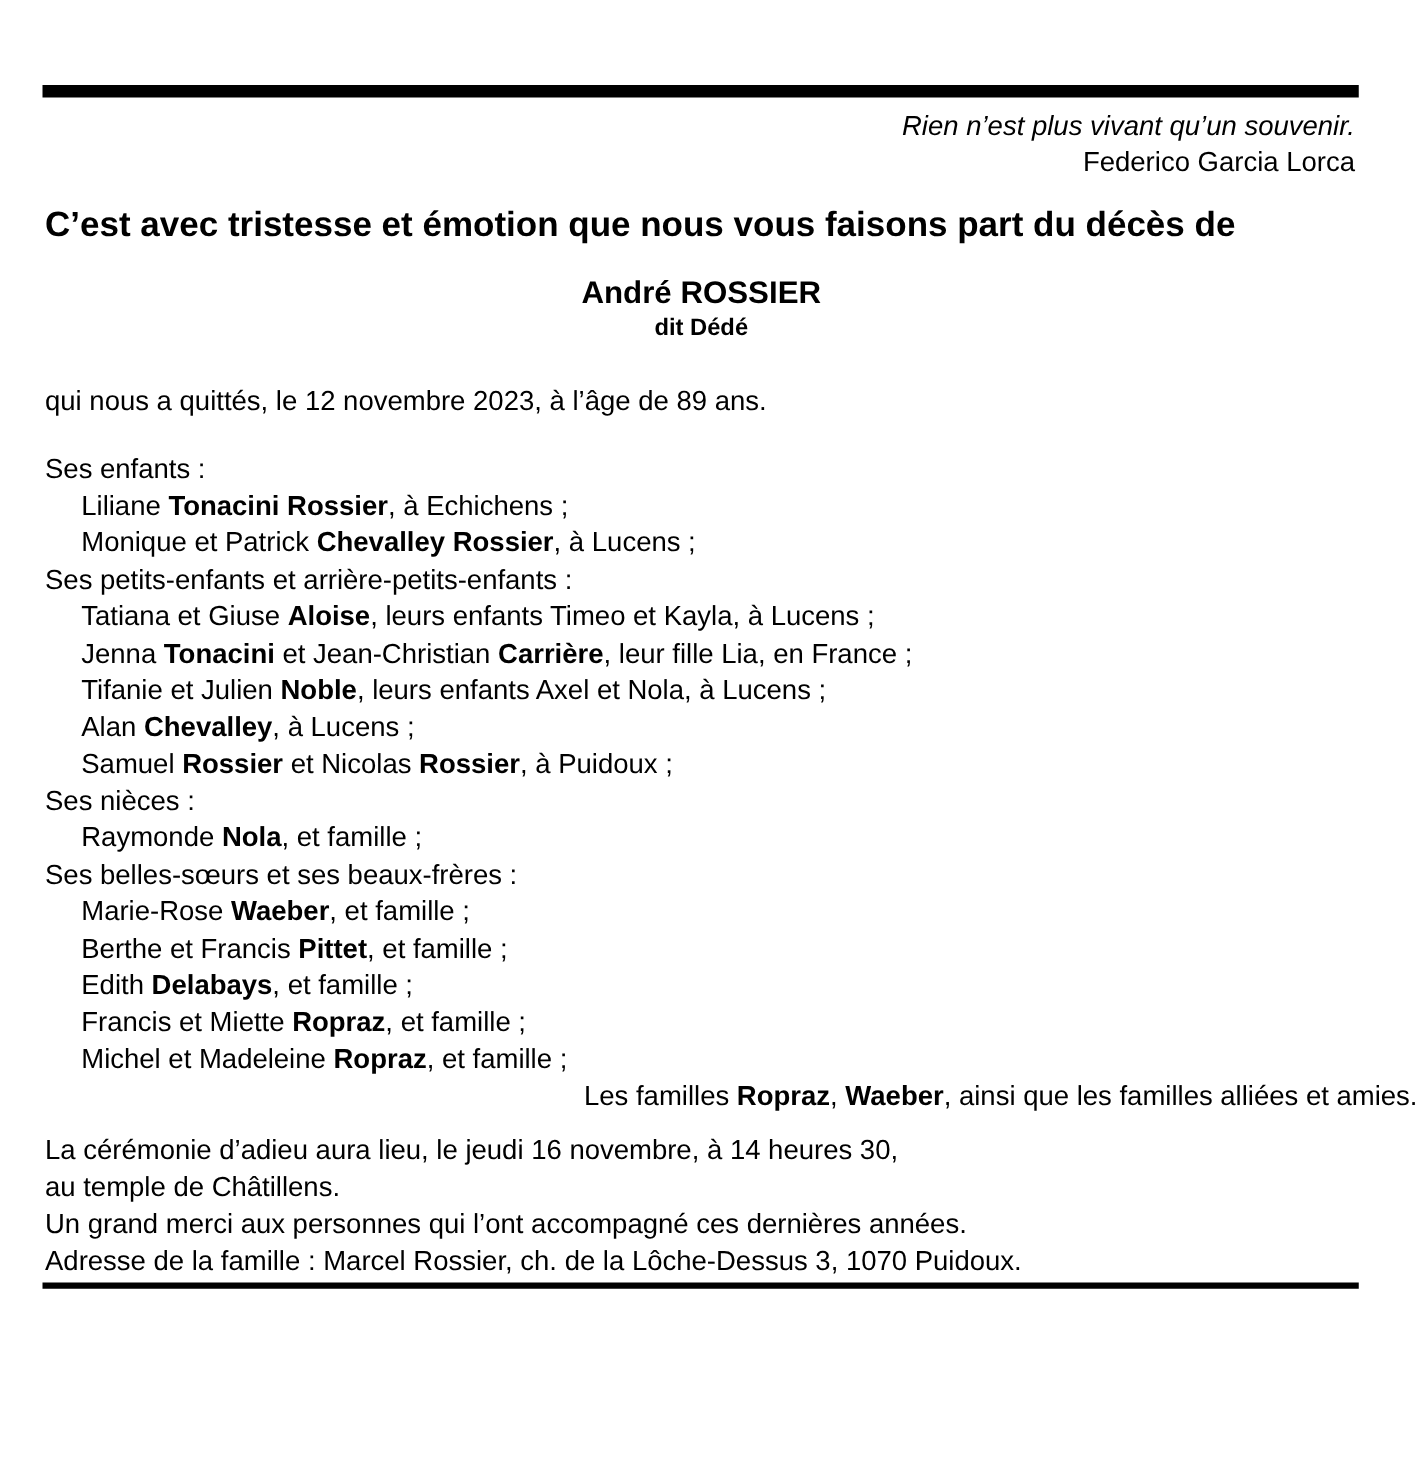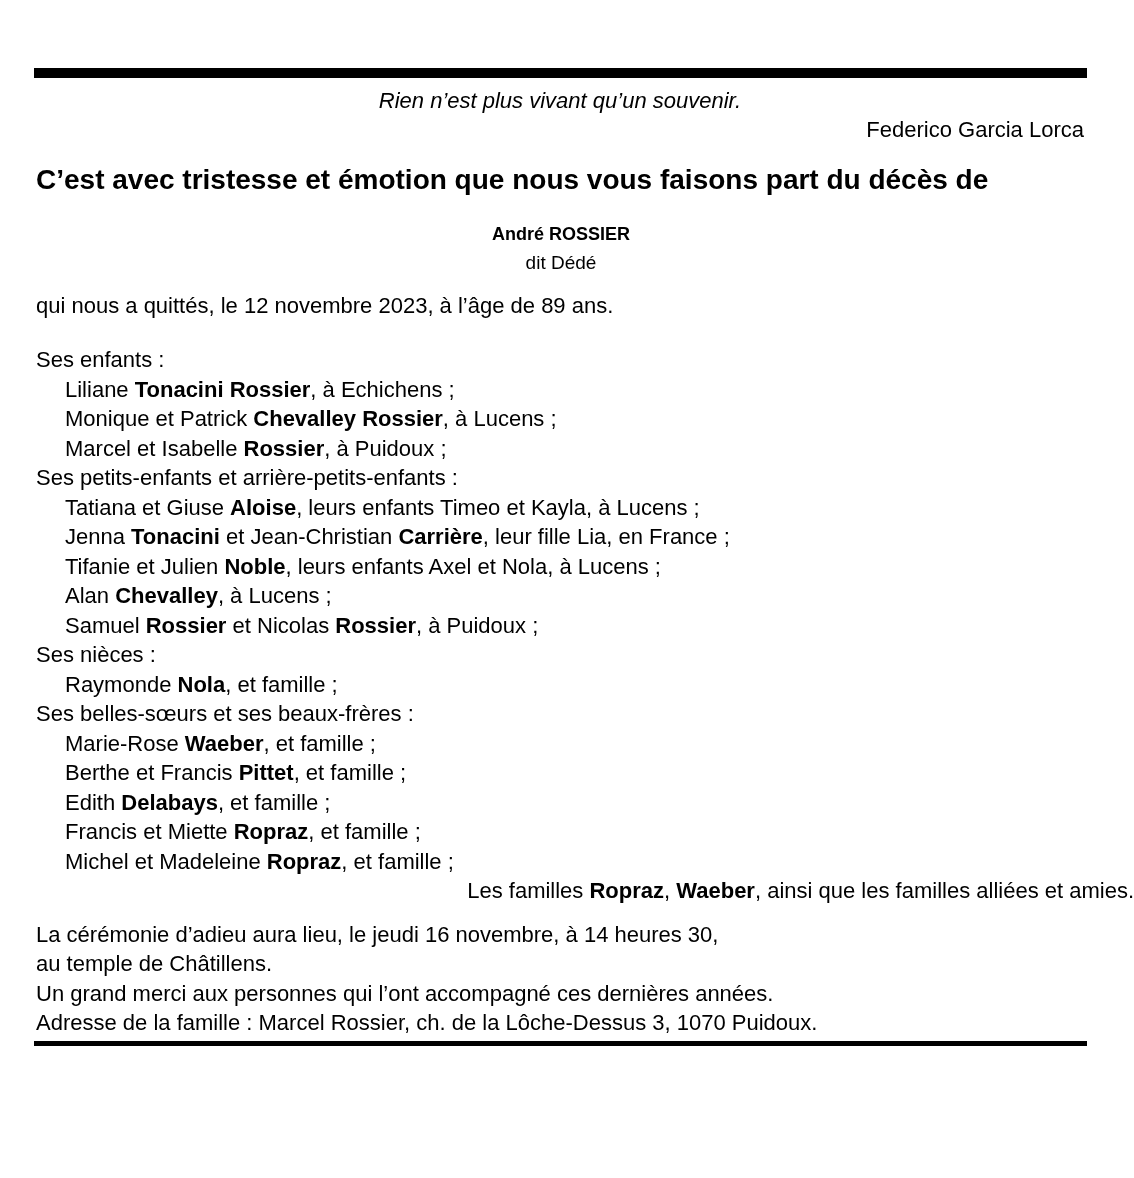--- a/index.html
+++ b/index.html
@@ -31,44 +31,44 @@
     margin-top: 3px;
     height: 5px;
   }
   .quote {
     width: 1048px;
     margin: 8px 0 0 36px;
     text-align: right;
     font-size: 22px;
     line-height: 29px;
   }
-  .quote-line { font-style: italic; text-align: center; }
+  .quote-line { font-style: italic; }
   .intro {
     margin: 21px 0 0 36px;
     font-size: 28px;
     line-height: 29px;
     font-weight: bold;
   }
   .title-block {
     width: 1050px;
     margin: 25px 0 0 36px;
     text-align: center;
   }
   .deceased-name {
-    font-size: 18px;
+    font-size: 25px;
     font-weight: bold;
     line-height: 31px;
   }
   .deceased-nickname {
     font-size: 19px;
-    font-weight: normal;
+    font-weight: bold;
     line-height: 25px;
   }
   .death-line {
-    margin: 16px 0 0 36px;
+    margin: 31px 0 0 36px;
     font-size: 22px;
     line-height: 29px;
   }
   .family {
     margin: 25px 0 0 36px;
     font-size: 22px;
     line-height: 29.5px;
   }
   .member-line { padding-left: 29px; }
   .families-line { padding-left: 0; text-align: right; }
@@ -97,21 +97,20 @@
     <div class="deceased-nickname">dit Dédé</div>
   </div>
 
   <div class="death-line">qui nous a quittés, le 12 novembre 2023, à l’âge de 89 ans.</div>
 
   <div class="family">
 
   <div class="group-header">Ses enfants :</div>
       <div class="member-line">Liliane <b>Tonacini Rossier</b>, à Echichens ;</div>
       <div class="member-line">Monique et Patrick <b>Chevalley Rossier</b>, à Lucens ;</div>
-      <div class="member-line">Marcel et Isabelle <b>Rossier</b>, à Puidoux ;</div>
       <div class="group-header">Ses petits-enfants et arrière-petits-enfants :</div>
       <div class="member-line">Tatiana et Giuse <b>Aloise</b>, leurs enfants Timeo et Kayla, à Lucens ;</div>
       <div class="member-line">Jenna <b>Tonacini</b> et Jean-Christian <b>Carrière</b>, leur fille Lia, en France ;</div>
       <div class="member-line">Tifanie et Julien <b>Noble</b>, leurs enfants Axel et Nola, à Lucens ;</div>
       <div class="member-line">Alan <b>Chevalley</b>, à Lucens ;</div>
       <div class="member-line">Samuel <b>Rossier</b> et Nicolas <b>Rossier</b>, à Puidoux ;</div>
       <div class="group-header">Ses nièces :</div>
       <div class="member-line">Raymonde <b>Nola</b>, et famille ;</div>
       <div class="group-header">Ses belles-sœurs et ses beaux-frères :</div>
       <div class="member-line">Marie-Rose <b>Waeber</b>, et famille ;</div>

